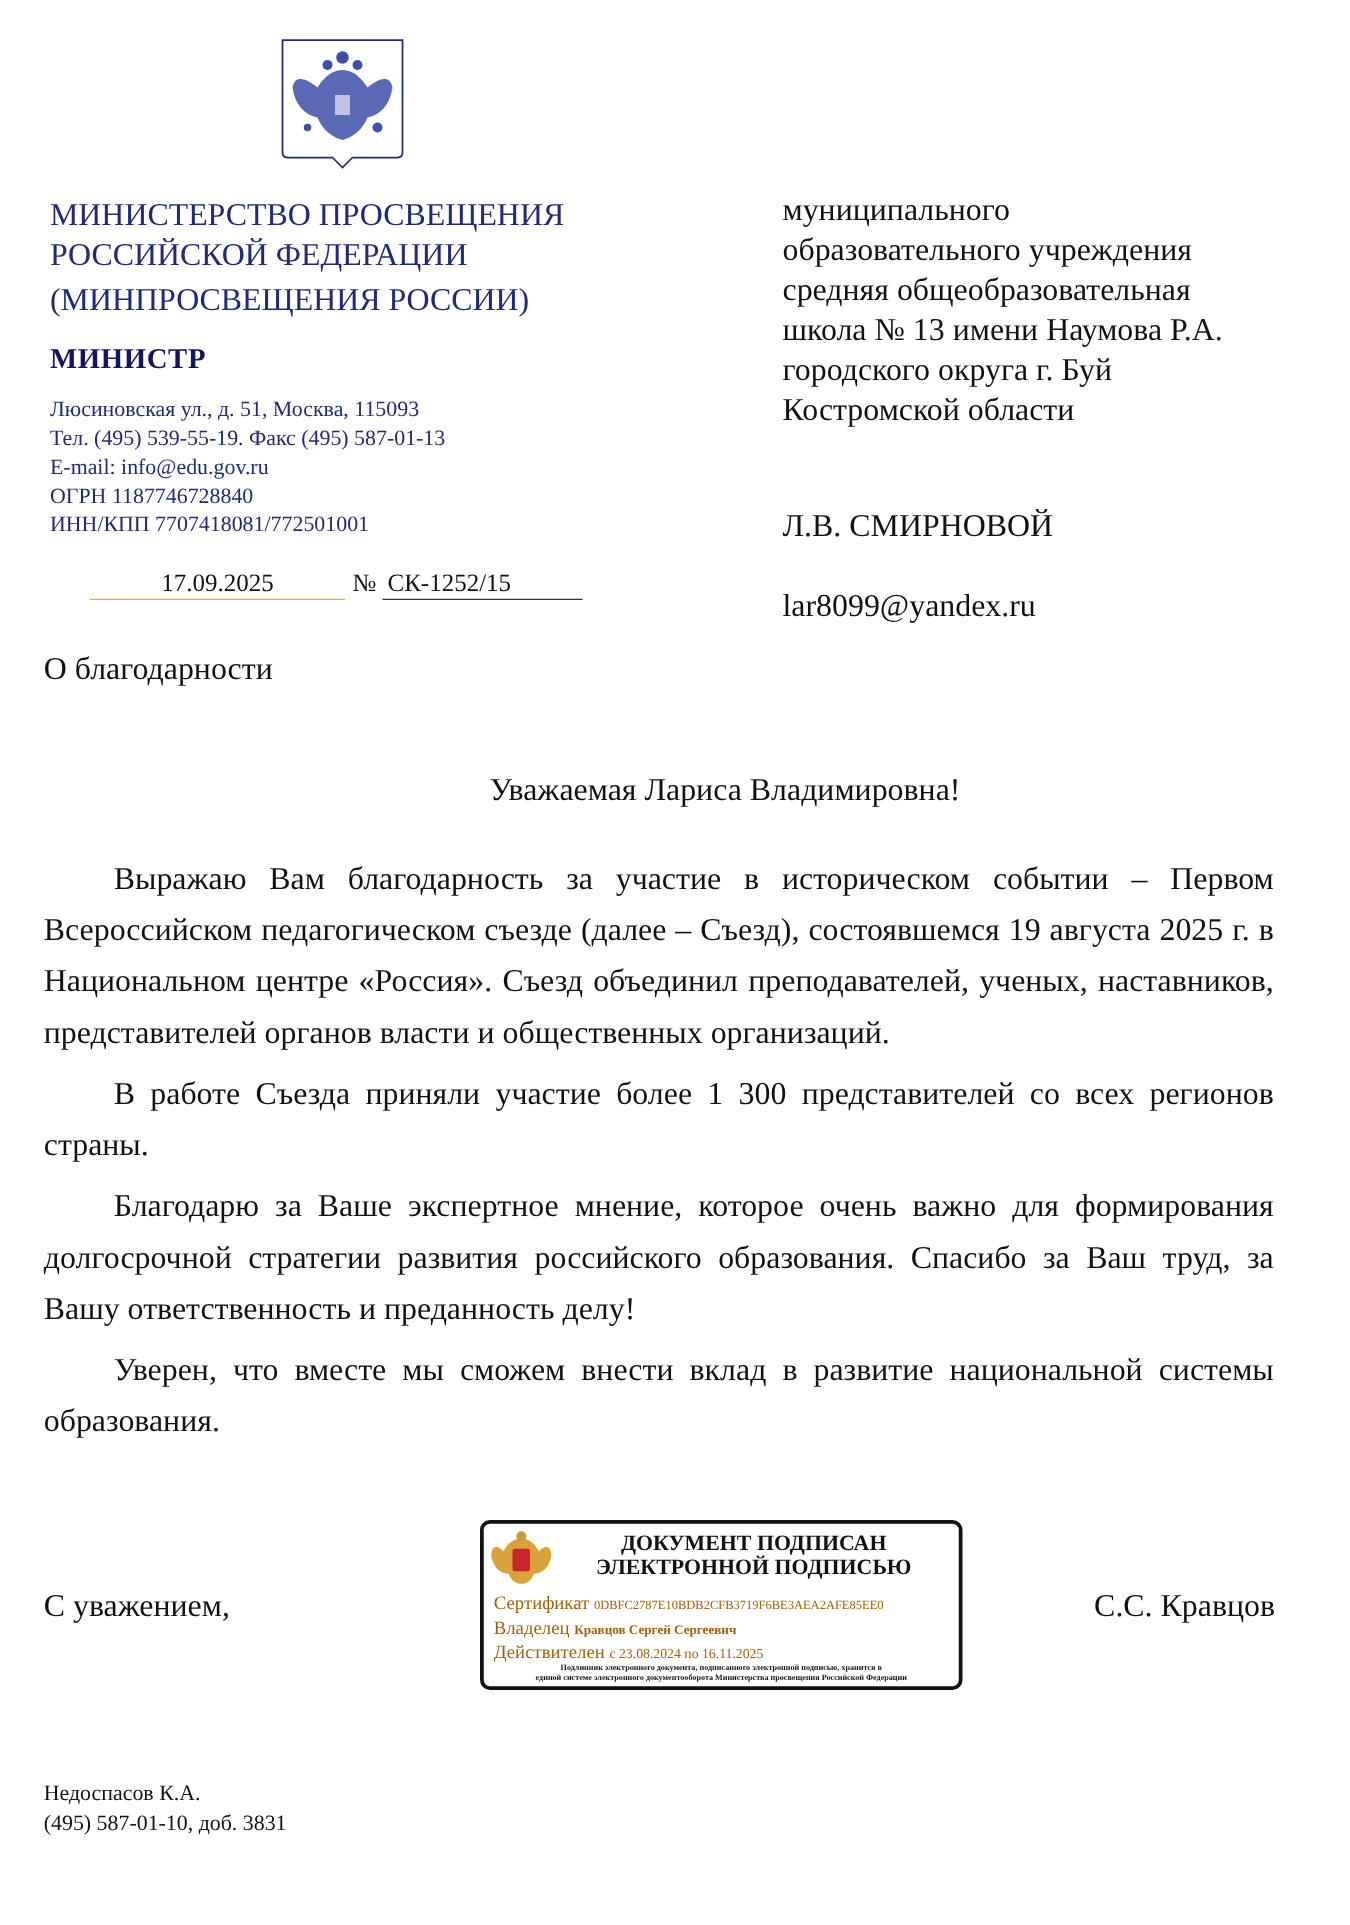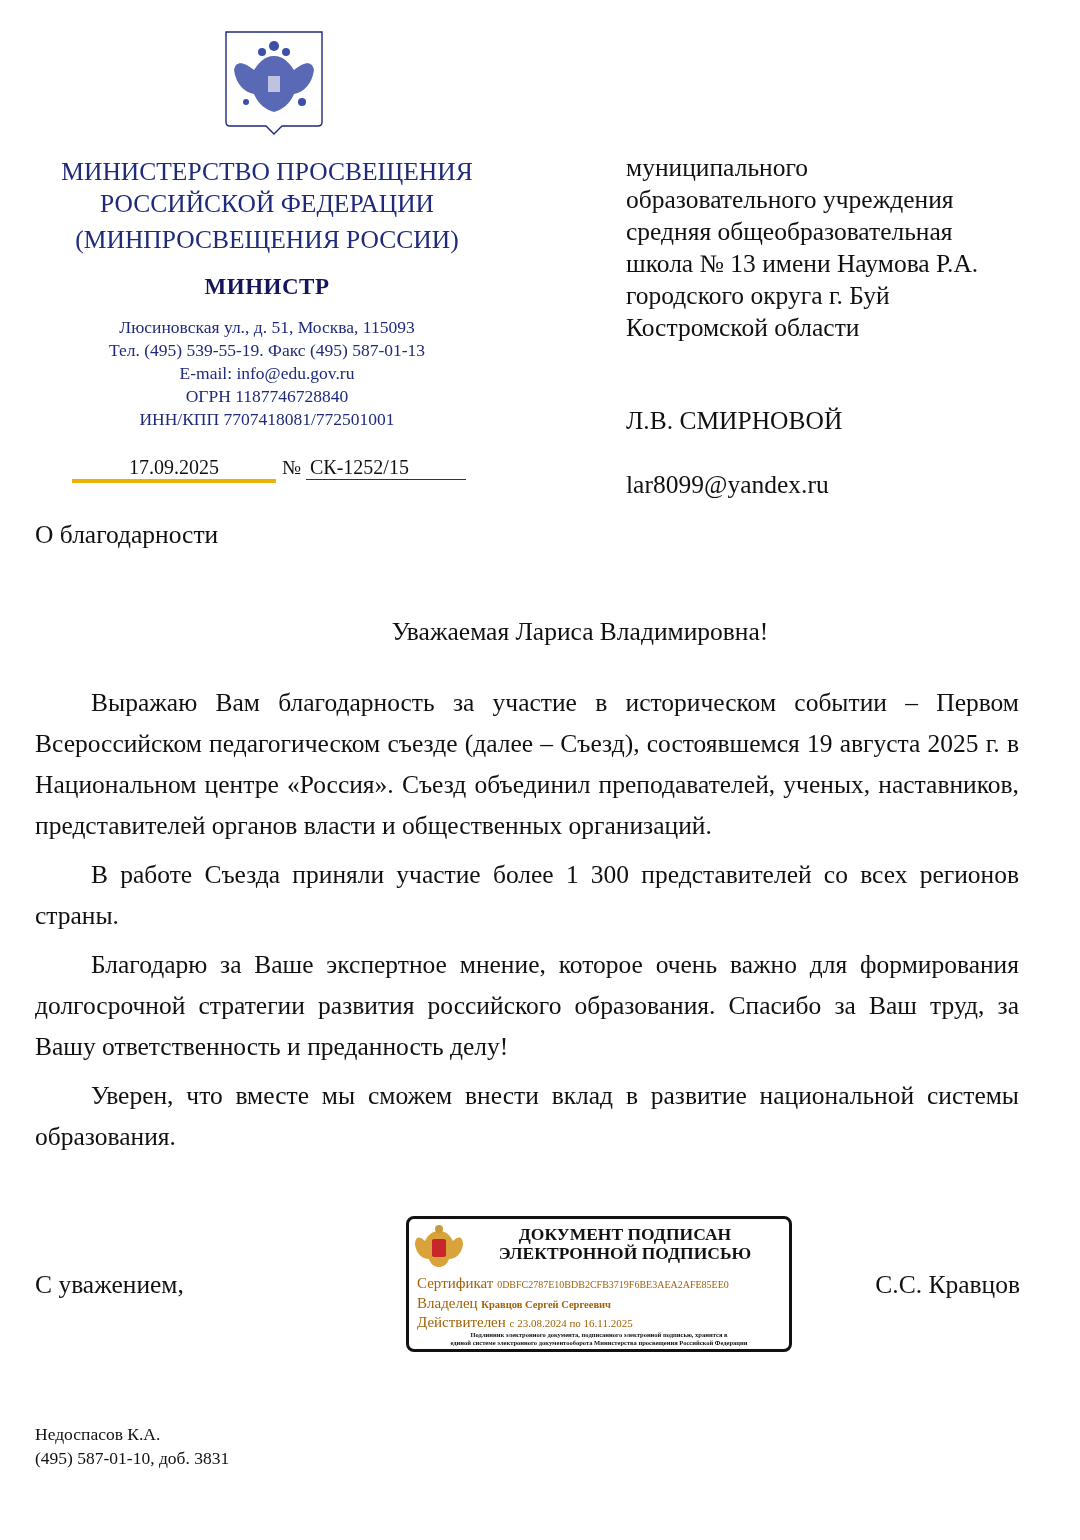--- a/index.html
+++ b/index.html
@@ -2,49 +2,49 @@
 <html><head>
 <meta charset="utf-8">
 <style>
   html, body { margin: 0; padding: 0; background: #ffffff; }
   body { width: 1080px; height: 1540px; position: relative; overflow: hidden;
          font-family: "Liberation Serif", "DejaVu Serif", serif; color: #111111; }
   .abs { position: absolute; }
 
   
   .emblem { left: 224px; top: 30px; width: 100px; height: 108px; }
-  .ministry { left: 40px; width: 454px; text-align: center; color: #1f2a7a; }
+  .ministry { left: 40px; width: 454px; color: #1f2a7a; }
   .m-name { top: 156px; font-size: 25.5px; line-height: 32px; }
   .m-short { top: 224px; font-size: 25.5px; line-height: 32px; }
   .m-title { top: 274px; font-size: 23px; font-weight: bold; color: #15155e; letter-spacing: 0.5px; }
   .m-contacts { top: 316px; font-size: 17.5px; line-height: 23px; color: #1f2a7a; }
 
   .dateline { left: 72px; top: 456px; width: 394px; height: 30px; font-size: 20px; color: #111; }
-  .date-val { position: absolute; left: 0; top: 0; width: 204px; text-align: center; border-bottom: 4px solid #eab308; }
+  .date-val { position: absolute; left: 0; top: 0; width: 204px; text-align: center; border-bottom: 1px solid #eab308; }
   .no-label { position: absolute; left: 210px; top: 0; }
   .no-val { position: absolute; left: 234px; top: 0; width: 160px; border-bottom: 1px solid #333; padding-left: 4px; box-sizing: border-box; }
 
   
   .addressee { left: 626px; top: 152px; font-size: 25.5px; line-height: 32px; color: #111; }
   .addr-name { left: 626px; top: 406px; font-size: 25.5px; }
   .addr-email { left: 626px; top: 470px; font-size: 25.5px; }
 
   .subject { left: 35px; top: 520px; font-size: 25.5px; }
 
   .salutation { left: 0; width: 1080px; top: 617px; text-align: center; font-size: 25.5px; margin-left: 40px; }
 
   .body-text { left: 35px; width: 984px; font-size: 25.5px; line-height: 41px; text-align: justify; }
   .body-text p { margin: 6px 0 8px 0; text-indent: 56px; }
   .body-text { top: 676px; }
 
   .regards { left: 35px; top: 1270px; font-size: 25.5px; }
   .signer { right: 60px; top: 1270px; font-size: 25.5px; }
 
   
-  .stamp { left: 406px; top: 1216px; width: 386px; height: 136px; border: 3px solid #111;
+  .stamp { left: 384px; top: 1216px; width: 386px; height: 136px; border: 3px solid #111;
            border-radius: 8px; box-sizing: border-box; background: #fff; }
   .stamp-emblem { position: absolute; left: 4px; top: 4px; width: 52px; height: 46px; }
   .stamp-title { position: absolute; left: 56px; top: 6px; width: 320px; text-align: center;
                  font-weight: bold; font-size: 17.5px; line-height: 19px; color: #111; }
   .stamp-row { position: absolute; left: 8px; font-size: 15px; color: #a16207; white-space: nowrap; }
   .stamp-row .val { font-size: 10px; }
   .stamp-row .val-bold { font-size: 10.5px; font-weight: bold; }
   .stamp-row .val-mid { font-size: 11px; }
   .stamp-note { position: absolute; left: 4px; right: 4px; top: 112px; font-size: 6.5px; line-height: 7.5px;
                 text-align: center; font-weight: bold; color: #111; }

